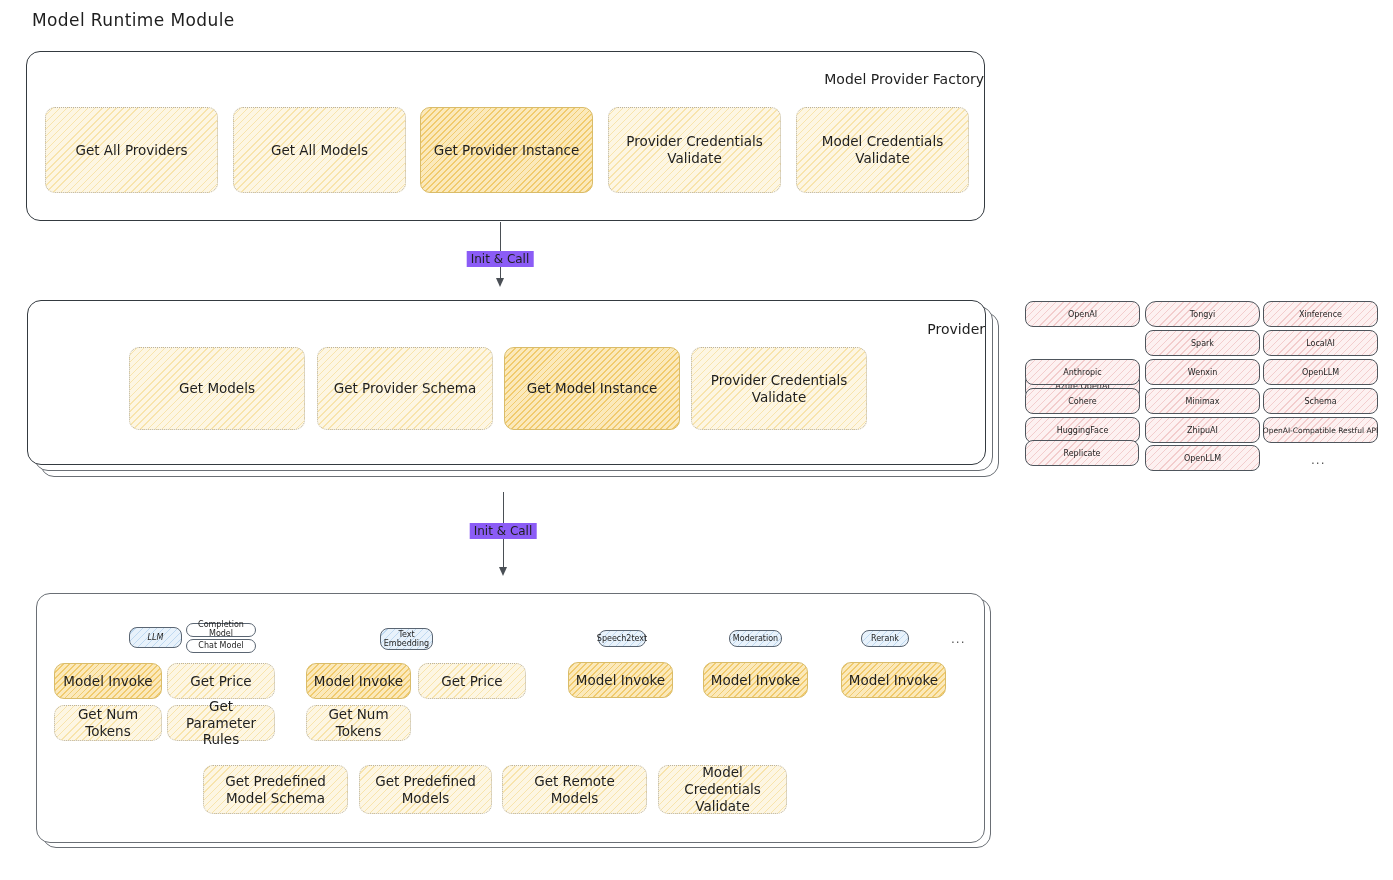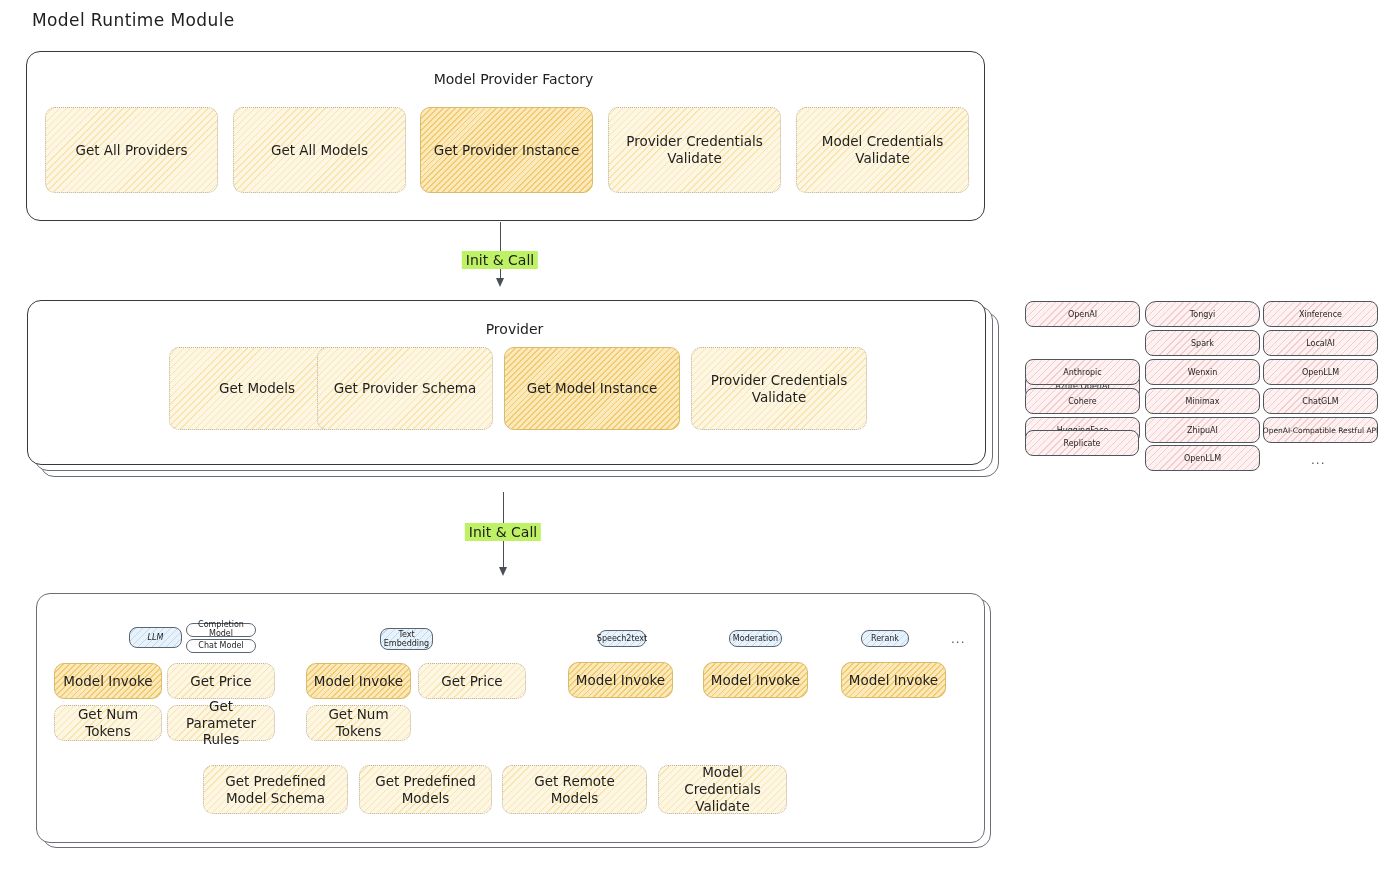--- a/index.html
+++ b/index.html
@@ -28,21 +28,21 @@
     background: #ffffff;
   }
   .panel-shadow {
     position: absolute;
     border: 1.3px solid #6a6f75;
     border-radius: 14px;
     background: #ffffff;
   }
   .panel-title {
     position: absolute; left: 16px; right: 0;
-    text-align: center;
+    text-align: right;
     font-size: 14px; color: #1e1e1e;
     white-space: nowrap;
   }
 
   
   .node {
     position: absolute;
     border-radius: 10px;
     display: flex; align-items: center; justify-content: center;
     text-align: center;
@@ -107,22 +107,22 @@
   .arrow-line {
     position: absolute; width: 1.2px; background: #4a4f55;
   }
   .arrow-head {
     position: absolute; width: 0; height: 0;
     border-left: 4.5px solid transparent;
     border-right: 4.5px solid transparent;
     border-top: 9px solid #4a4f55;
   }
   .arrow-label {
-    position: absolute; font-size: 14px; color: #1e1e1e;
-    background: #bef264; padding: 1px 4px; white-space: nowrap;
+    position: absolute; font-size: 12px; color: #1e1e1e;
+    background: #8b5cf6; padding: 1px 4px; white-space: nowrap;
     transform: translateX(-50%);
   }
 </style>
 </head>
 <body>
 
 <div id="stage">
 
   <div id="page-title" class="hand">Model Runtime Module</div>
 
@@ -149,21 +149,21 @@
   <div class="arrow-line" style="left:500px; top:222px; height:62px;"></div>
   <div class="arrow-head" style="left:495.5px; top:278px;"></div>
   <div class="arrow-label" style="left:500px; top:251px;">Init &amp; Call</div>
 
   <div class="panel-shadow" style="left:40px; top:312px; width:959px; height:165px;"></div>
   <div class="panel-shadow" style="left:34px; top:306px; width:959px; height:165px;"></div>
   <div class="panel" style="left:27px; top:300px; width:959px; height:165px;">
     <div class="panel-title" style="top:20px;">Provider</div>
   </div>
 
-  <div class="node light" style="left:129px; top:347px; width:176px; height:83px;margin-left:40px;">
+  <div class="node light" style="left:129px; top:347px; width:176px; height:83px;">
     <span>Get Models</span>
   </div>
   <div class="node light" style="left:317px; top:347px; width:176px; height:83px;">
     <span>Get Provider Schema</span>
   </div>
   <div class="node strong" style="left:504px; top:347px; width:176px; height:83px;">
     <span>Get Model Instance</span>
   </div>
   <div class="node light" style="left:691px; top:347px; width:176px; height:83px;">
     <span>Provider Credentials Validate</span>
@@ -177,21 +177,21 @@
   </div>
   <div class="chip-pink" style="left:1025px; top:359px; width:115px;">
     <span>Anthropic</span>
   </div>
   <div class="chip-pink" style="left:1025px; top:388px; width:115px;">
     <span>Cohere</span>
   </div>
   <div class="chip-pink" style="left:1025px; top:417px; width:115px;">
     <span>HuggingFace</span>
   </div>
-  <div class="chip-pink" style="left:1025px; top:430px; width:114px;">
+  <div class="chip-pink" style="left:1025px; top:440px; width:114px;">
     <span>Replicate</span>
   </div>
 
   <div class="chip-pink" style="left:1145px; top:301px; width:115px;border-radius:11px;">
     <span>Tongyi</span>
   </div>
   <div class="chip-pink" style="left:1145px; top:330px; width:115px;">
     <span>Spark</span>
   </div>
   <div class="chip-pink" style="left:1145px; top:359px; width:115px;">
@@ -210,21 +210,21 @@
   <div class="chip-pink" style="left:1263px; top:301px; width:115px;">
     <span>Xinference</span>
   </div>
   <div class="chip-pink" style="left:1263px; top:330px; width:115px;">
     <span>LocalAI</span>
   </div>
   <div class="chip-pink" style="left:1263px; top:359px; width:115px;">
     <span>OpenLLM</span>
   </div>
   <div class="chip-pink" style="left:1263px; top:388px; width:115px;">
-    <span>ChatGLM</span>
+    <span>Schema</span>
   </div>
   <div class="chip-pink" style="left:1263px; top:417px; width:115px; font-size:7.5px;border-radius:8px;">
     <span>OpenAI-Compatible Restful API</span>
   </div>
   <div class="ellipsis-mark" style="left:1311px; top:453px;">...</div>
 
   <div class="arrow-line" style="left:503px; top:492px; height:80px;"></div>
   <div class="arrow-head" style="left:498.5px; top:567px;"></div>
   <div class="arrow-label" style="left:503px; top:523px;">Init &amp; Call</div>
 

